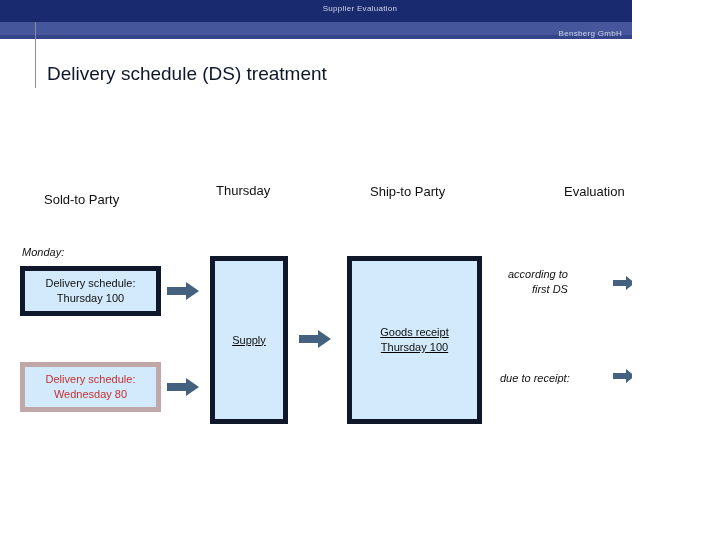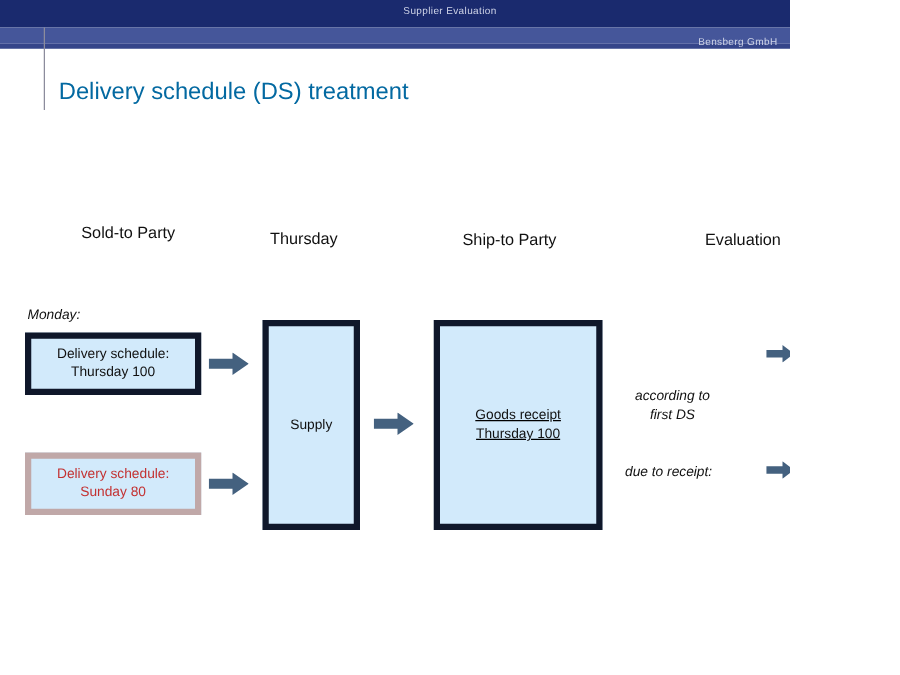--- a/index.html
+++ b/index.html
@@ -60,32 +60,32 @@
     left: 35px; top: 22px;
     width: 1px; height: 66px;
     background: #8c8c9c;
   }
 
   
   .slide-title {
     position: absolute;
     left: 47px; top: 63px;
     font-size: 19px;
-    color: #0369a1;
+    color: #0f172a;
     white-space: nowrap;
   }
 
   
   .col-head {
     position: absolute;
     font-size: 13px;
     color: #101010;
     white-space: nowrap;
   }
-  .col-head.c1 { left: 44px;  top: 178px; margin-left: 21px; }
+  .col-head.c1 { left: 44px;  top: 192px; }
   .col-head.c2 { left: 216px; top: 183px; }
   .col-head.c3 { left: 370px; top: 184px; }
   .col-head.c4 { left: 564px; top: 184px; }
 
   
   .box {
     position: absolute;
     background: #d2eafb;
     border: 5px solid #0f172a;
     box-sizing: border-box;
@@ -109,40 +109,40 @@
     left: 20px; top: 362px;
     width: 141px; height: 50px;
     display: flex; align-items: center; justify-content: center;
     border-color: #c0a8a8;
   }
 
   
   #box-supply {
     left: 210px; top: 256px;
     width: 78px; height: 168px;
-    display: flex; align-items: center; justify-content: center;
+    display: flex; align-items: center; justify-content: center; text-decoration: underline;
   }
   
   #box-goods {
     left: 347px; top: 256px;
     width: 135px; height: 168px;
     display: flex; align-items: center; justify-content: center; text-decoration: underline;
   }
 
   
   .lbl {
     position: absolute;
     font-size: 11px;
     line-height: 15px;
     white-space: nowrap;
     font-style: italic;
   }
   #lbl-monday     { left: 22px; top: 245px; color: #101010; }
   #lbl-changed    { left: 22px; top: 326px; color: #c33232; }
-  #lbl-acc-first  { left: 508px; top: 267px; color: #101010; text-align: center; margin-top: 43px; }
+  #lbl-acc-first  { left: 508px; top: 267px; color: #101010; text-align: right; }
   #lbl-due-change { left: 500px; top: 371px; color: #101010; }
   #lbl-ontime-1   { left: 646px; top: 278px; color: #101010; }
   #lbl-ontime-2   { left: 646px; top: 371px; color: #101010; }
 
   
   .arrow {
     position: absolute;
   }
   #arrow-1 { left: 167px; top: 282px; }
   #arrow-2 { left: 167px; top: 378px; }
@@ -183,21 +183,21 @@
     <div class="box-text black-txt">
       <div>Delivery schedule:</div>
       <div>Thursday 100</div>
     </div>
   </div>
 
 
   <div class="box" id="box-ds2">
     <div class="box-text red-txt">
       <div>Delivery schedule:</div>
-      <div>Sunday 80</div>
+      <div>Wednesday 80</div>
     </div>
   </div>
 
   <div class="box" id="box-supply">
     <div class="box-text black-txt">Supply</div>
   </div>
 
   <div class="box" id="box-goods">
     <div class="box-text black-txt">
       <div>Goods receipt</div>

